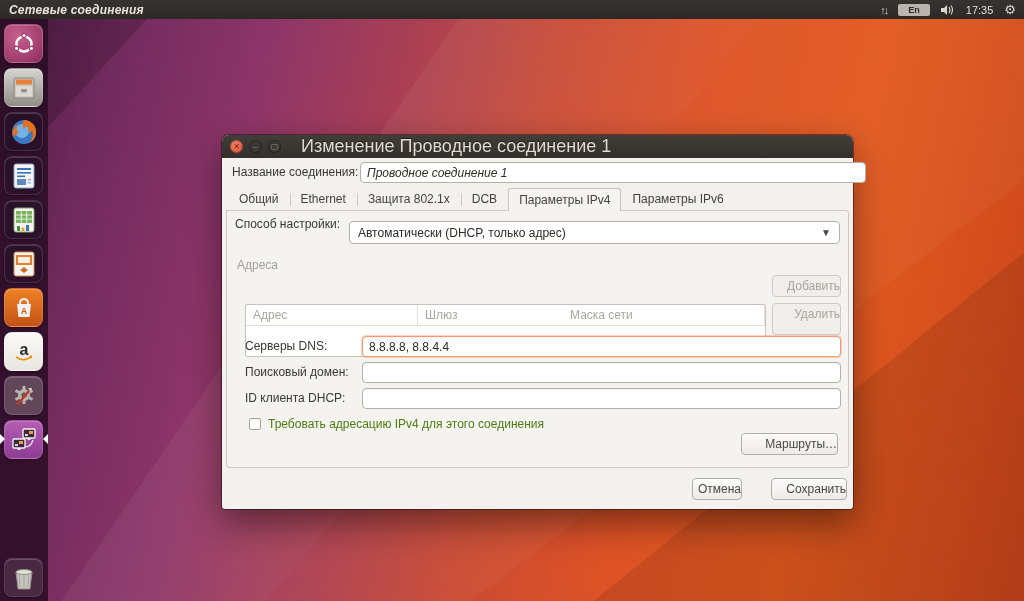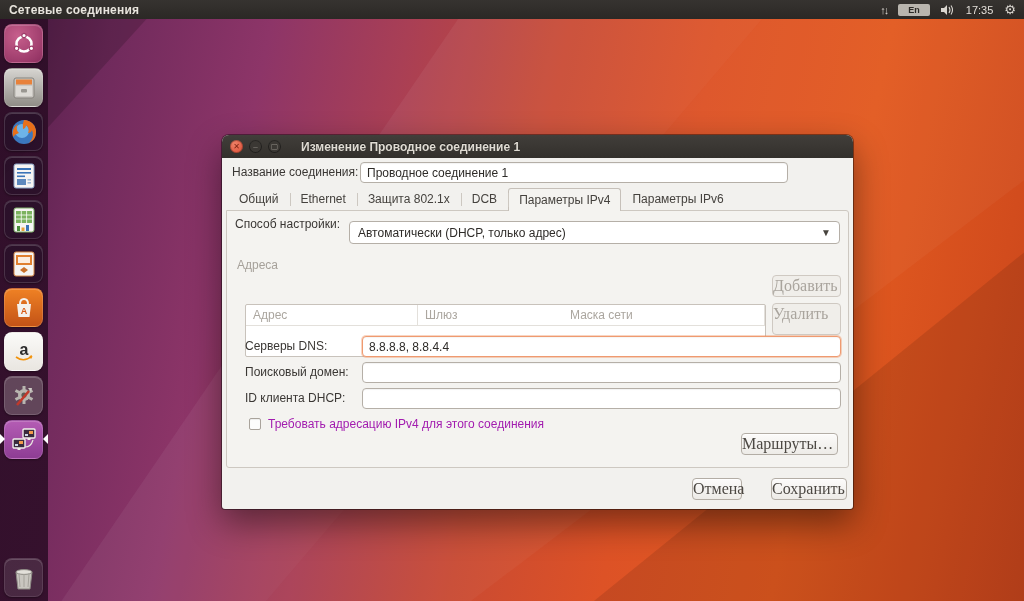--- a/index.html
+++ b/index.html
@@ -12,21 +12,21 @@
   .facet { position:absolute; inset:0; }
   .facet.f1 { background:rgba(255,255,255,0.055); clip-path:polygon(46% 0,76% 0,26% 100%,6% 100%); }
   .facet.f2 { background:rgba(255,255,255,0.035); clip-path:polygon(76% 0,100% 0,100% 30%,46% 100%,26% 100%); }
   .facet.f3 { background:rgba(0,0,0,0.10); clip-path:polygon(100% 42%,100% 100%,58% 100%); }
   .facet.f4 { background:rgba(0,0,0,0.16); clip-path:polygon(0 0,16% 0,0 30%); }
 
   
   .topbar { position:absolute; left:0; top:0; width:1024px; height:19px;
     background:linear-gradient(#363330,#2b2825); color:#e8e4dd;
     display:flex; align-items:center; font-size:12px; z-index:30; }
-  .topbar .app-title { font-weight:bold; padding-left:9px; letter-spacing:.2px; }
+  .topbar .app-title { font-weight:bold; padding-left:9px; letter-spacing:.2px;font-style:italic; }
   .tray { margin-left:auto; display:flex; align-items:center; gap:11px; padding-right:8px; }
   .tray-arrows { font-size:11px; letter-spacing:-2px; color:#d9d5cf; }
   .kbd-badge { background:#b9b5ae; color:#2c2a26; font-size:9px; font-weight:bold;
     border-radius:2px; padding:1px 10px; line-height:10px; }
   .speaker svg { display:block; }
   .clock { font-size:11px; color:#e2ded8; }
   .session-gear { font-size:13px; color:#d9d5cf; line-height:13px; }
 
   
   .launcher { position:absolute; left:0; top:19px; width:48px; height:582px;
@@ -59,31 +59,31 @@
     box-shadow:0 0 0 1px rgba(0,0,0,0.4), 0 14px 34px rgba(0,0,0,0.45); z-index:20;
     font-size:12px; color:#3a3734; }
   .titlebar { height:23px; background:linear-gradient(#413e3a,#33302c);
     border-radius:7px 7px 0 0; display:flex; align-items:center; padding:0 8px; }
   .winbtn { width:13px; height:13px; border-radius:50%; margin-right:6px;
     display:flex; align-items:center; justify-content:center; font-size:8px; line-height:8px; }
   .winbtn.close { background:radial-gradient(circle at 35% 30%,#f08268,#dc4b33);
     color:#7e2413; box-shadow:inset 0 0 0 1px rgba(0,0,0,0.25); }
   .winbtn.minmax { background:#3b3834; color:#8f8b84;
     box-shadow:inset 0 0 0 1px rgba(0,0,0,0.45), inset 0 1px 0 rgba(255,255,255,0.08); }
-  .win-title { color:#dfdbd3; font-weight:bold; font-size:12px; margin-left:14px;
+  .win-title { color:#dfdbd3; font-weight:normal; font-size:18px; margin-left:14px;
     text-shadow:0 -1px 0 rgba(0,0,0,0.5);text-align:center; }
 
   .field-label { position:absolute; line-height:21px; color:#3a3734; }
   .entry { position:absolute; height:21px; background:#ffffff;
     border:1px solid #b5afa7; border-radius:4px; padding:0 6px; font-size:12px;
     color:#2e2b28; font-family:inherit; box-shadow:inset 0 1px 1px rgba(0,0,0,0.05); outline:none; }
   .entry.focused { border-color:#ef9a70; box-shadow:0 0 0 1px rgba(239,135,80,0.35), inset 0 1px 1px rgba(0,0,0,0.04); }
 
   .name-label { left:10px; top:27px; }
-  .name-entry { left:138px; top:27px; width:428px; }
+  .name-entry { left:138px; top:27px; width:506px;font-style:italic; }
 
   
   .tabs { position:absolute; left:6px; top:53px; height:22px; display:flex; z-index:2; }
   .tab { padding:0 10px; line-height:21px; color:#45423e; border:1px solid transparent;
     border-bottom:none; position:relative; }
   .tab + .tab::before { content:""; position:absolute; left:-1px; top:4px; bottom:4px;
     width:1px; background:#cdc8c1; }
   .tab.active { background:#f4f3f0; border-color:#c6c0b9; border-radius:3px 3px 0 0;
     top:0; line-height:22px; height:23px; z-index:3; }
   .tab.active + .tab::before { display:none; }
@@ -101,37 +101,37 @@
 
   .addr-table { position:absolute; left:18px; top:64px; width:521px; height:53px;
     background:#ffffff; border:1px solid #c8c2bb; border-radius:2px;margin-top:29px; }
   .addr-head { display:flex; height:21px; border-bottom:1px solid #e3e0db; }
   .addr-col { line-height:20px; padding:0 7px; color:#aba69f; font-size:12px; }
   .addr-col.c1 { width:172px; border-right:1px solid #e3e0db; }
   .addr-col.c2 { width:202px; border-right:1px solid #e3e0db; }
   .addr-col.c3 { flex:1; }
 
   .btn { background:linear-gradient(#fcfbfa,#edebe7); border:1px solid #b3ada5;
-    border-radius:4px; color:#4c4843; font-size:16px; font-family:Liberation Serif, serif;
-    box-shadow:inset 0 1px 0 rgba(255,255,255,0.8); text-align:left; }
+    border-radius:4px; color:#4c4843; font-size:12px; font-family:Liberation Sans, sans-serif;
+    box-shadow:inset 0 1px 0 rgba(255,255,255,0.8); text-align:right; }
   .btn.disabled { background:#f0eeea; border-color:#cfc9c2; color:#a9a49d; box-shadow:none; }
   .add-btn { position:absolute; left:545px; top:64px; width:69px; height:22px; line-height:20px; }
   .del-btn { position:absolute; left:545px; top:92px; width:69px; height:32px; line-height:20px; }
 
   .dns-label    { left:18px; top:125px; }
   .dns-entry    { left:135px; top:125px; width:479px; }
   .search-label { left:18px; top:151px; }
   .search-entry { left:135px; top:151px; width:479px; }
   .dhcp-label   { left:18px; top:177px; }
   .dhcp-entry   { left:135px; top:177px; width:479px; }
 
   .chk-row { position:absolute; left:22px; top:206px; display:flex; align-items:center; gap:7px; }
   .checkbox { width:12px; height:12px; background:#fdfdfc; border:1px solid #a9a39b;
     border-radius:2px; box-shadow:inset 0 1px 1px rgba(0,0,0,0.06); } 
-  .chk-text { color:#a21caf; font-size:12px; }
+  .chk-text { color:#4d7c0f; font-size:12px; }
 
   .routes-btn { position:absolute; right:10px; top:222px; width:97px; height:22px; line-height:20px; }
 
   .dlg-cancel { position:absolute; left:470px; top:343px; width:50px; height:22px; line-height:20px; }
   .dlg-save   { position:absolute; left:549px; top:343px; width:76px; height:22px; line-height:20px; }
 </style>
 </head>
 <body>
 
 <div class="wallpaper">

